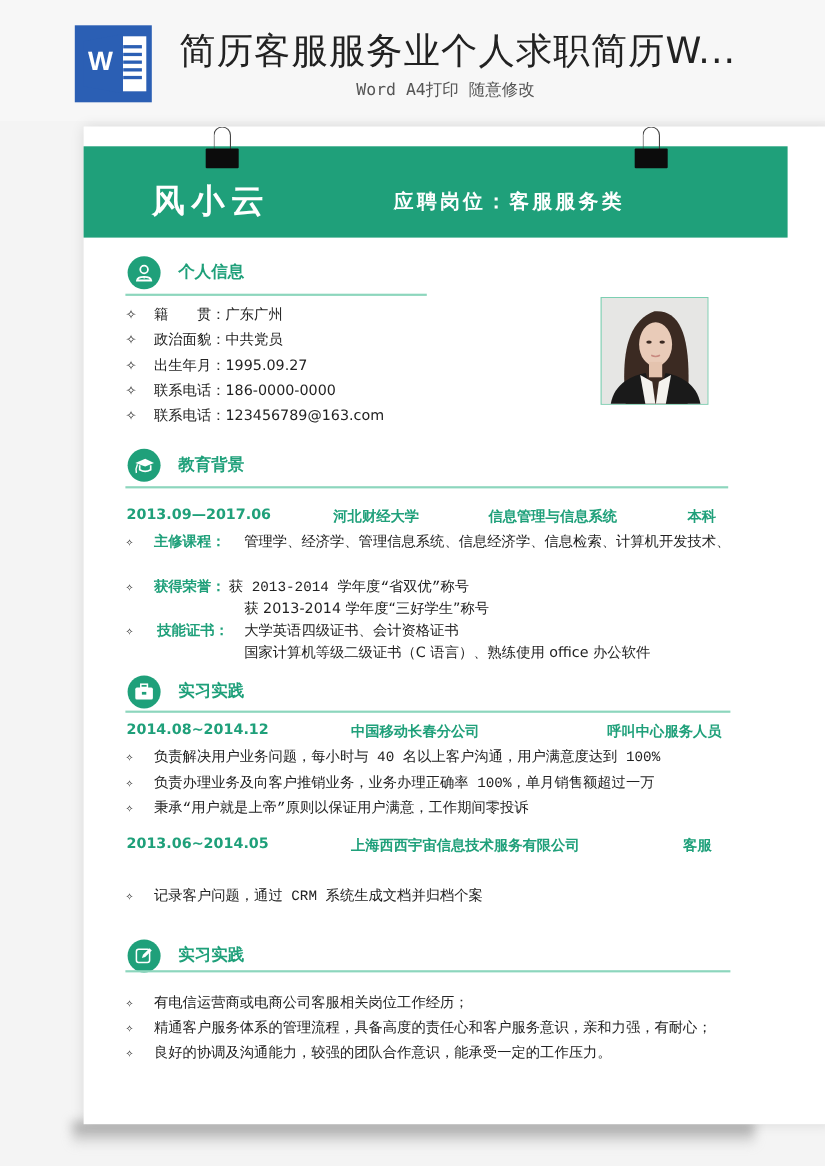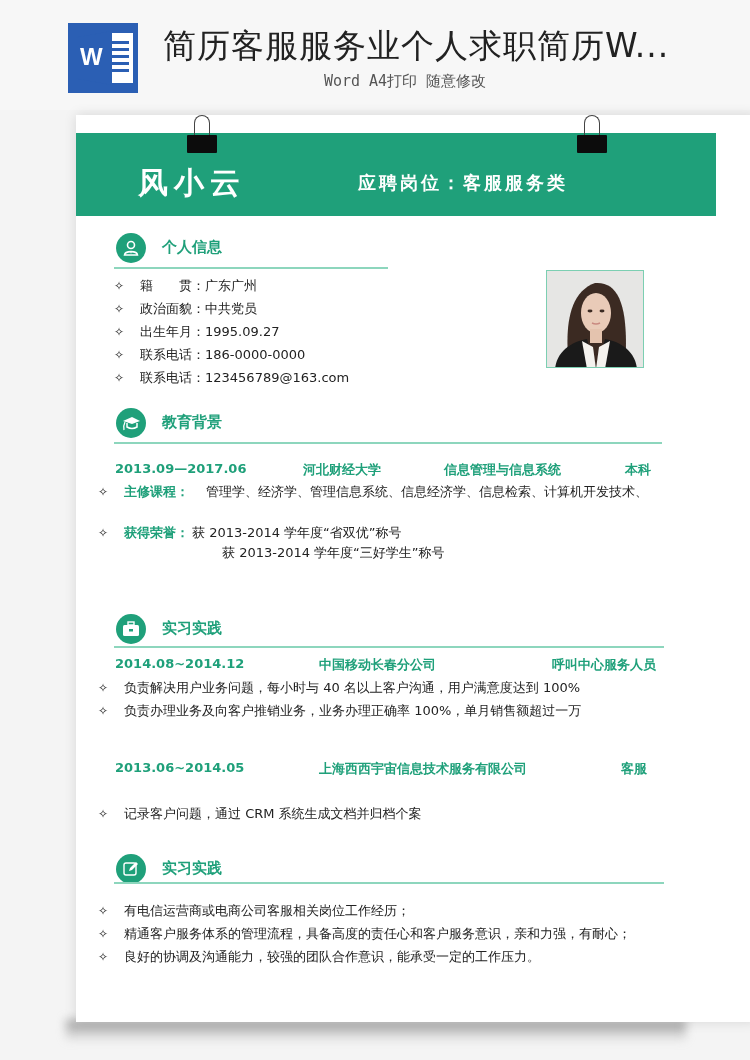--- a/index.html
+++ b/index.html
@@ -37,21 +37,21 @@
     .sec-icon { position: absolute; left: 0; top: 0; width: 30px; height: 30px; border-radius: 50%; background: #1fa07a; display: flex; align-items: center; justify-content: center; }
     .sec-title { position: absolute; left: 46px; top: 5px; font-size: 15px; font-weight: bold; color: #1fa07a; white-space: nowrap; }
     .sec-line { position: absolute; height: 2px; background: #8dd6bd; }
 
     .info-row { position: absolute; left: 38px; font-size: 13px; color: #222; white-space: nowrap; }
     .bullet { display: inline-block; width: 26px; color: #333; font-size: 12px; }
     .photo { position: absolute; left: 470px; top: 155px; width: 98px; height: 98px; border: 1.5px solid #7ccfb2; overflow: hidden; background: #e9e9e7; }
 
     .green-row { position: absolute; left: 39px; width: 540px; font-size: 13px; font-weight: bold; color: #1fa07a; white-space: nowrap; }
     .green-row span { position: absolute; top: 0; }
-    .line { position: absolute; left: 22px; font-size: 13px; color: #222; white-space: nowrap; }
+    .line { position: absolute; left: 38px; font-size: 13px; color: #222; white-space: nowrap; font-family: Liberation Mono, monospace; }
     .line .lbl { color: #1fa07a; font-weight: bold; display: inline-block; }
     .indent { position: absolute; left: 146px; font-size: 13px; color: #222; white-space: nowrap; }
   </style>
 </head>
 <body>
 
 <div class="top-header">
   <div class="word-icon">
     <div class="page">
       <i style="top:8px"></i>
@@ -131,40 +131,43 @@
 
   <div class="green-row" style="top:346px">
     <span style="left:0">2013.09—2017.06</span>
     <span style="left:188px">河北财经大学</span>
     <span style="left:329px">信息管理与信息系统</span>
     <span style="left:510px">本科</span>
   </div>
   <div class="line" style="top:368px"><span class="bullet">✧</span><span class="lbl" style="width:82px">主修课程：</span><span>管理学、经济学、管理信息系统、信息经济学、信息检索、计算机开发技术、</span></div>
   <div class="line" style="top:409px"><span class="bullet">✧</span><span class="lbl" style="width:68px">获得荣誉：</span><span>获 2013-2014 学年度“省双优”称号</span></div>
   <div class="indent" style="top:429px">获 2013-2014 学年度“三好学生”称号</div>
+  <div class="line" style="top:449px"><span class="bullet">✧</span><span class="lbl" style="width:82px; padding-left:3px">技能证书：</span><span>大学英语四级证书、会计资格证书</span></div>
+  <div class="indent" style="top:469px">国家计算机等级二级证书（C 语言）、熟练使用 office 办公软件</div>
 
   <div class="sec-head" style="top:499px">
     <div class="sec-icon">
       <svg width="18" height="16" viewBox="0 0 18 16">
           <rect x="6" y="1" width="6" height="3" fill="none" stroke="#fff" stroke-width="1.4"></rect>
           <rect x="1" y="4" width="16" height="11" rx="1.5" fill="#fff"></rect>
           <rect x="7" y="8" width="4" height="2.5" fill="#1fa07a"></rect>
         </svg>
     </div>
     <div class="sec-title">实习实践</div>
   </div>
   <div class="sec-line" style="left:38px; top:531px; width:550px"></div>
 
   <div class="green-row" style="top:541px">
     <span style="left:0">2014.08~2014.12</span>
     <span style="left:204px">中国移动长春分公司</span>
     <span style="left:437px">呼叫中心服务人员</span>
   </div>
   <div class="line" style="top:564px"><span class="bullet">✧</span><span>负责解决用户业务问题，每小时与 40 名以上客户沟通，用户满意度达到 100%</span></div>
   <div class="line" style="top:587px"><span class="bullet">✧</span><span>负责办理业务及向客户推销业务，业务办理正确率 100%，单月销售额超过一万</span></div>
+  <div class="line" style="top:610px"><span class="bullet">✧</span><span>秉承“用户就是上帝”原则以保证用户满意，工作期间零投诉</span></div>
 
   <div class="green-row" style="top:645px">
     <span style="left:0">2013.06~2014.05</span>
     <span style="left:204px">上海西西宇宙信息技术服务有限公司</span>
     <span style="left:506px">客服</span>
   </div>
   <div class="line" style="top:690px"><span class="bullet">✧</span><span>记录客户问题，通过 CRM 系统生成文档并归档个案</span></div>
 
   <div class="sec-head" style="top:739px">
     <div class="sec-icon">

